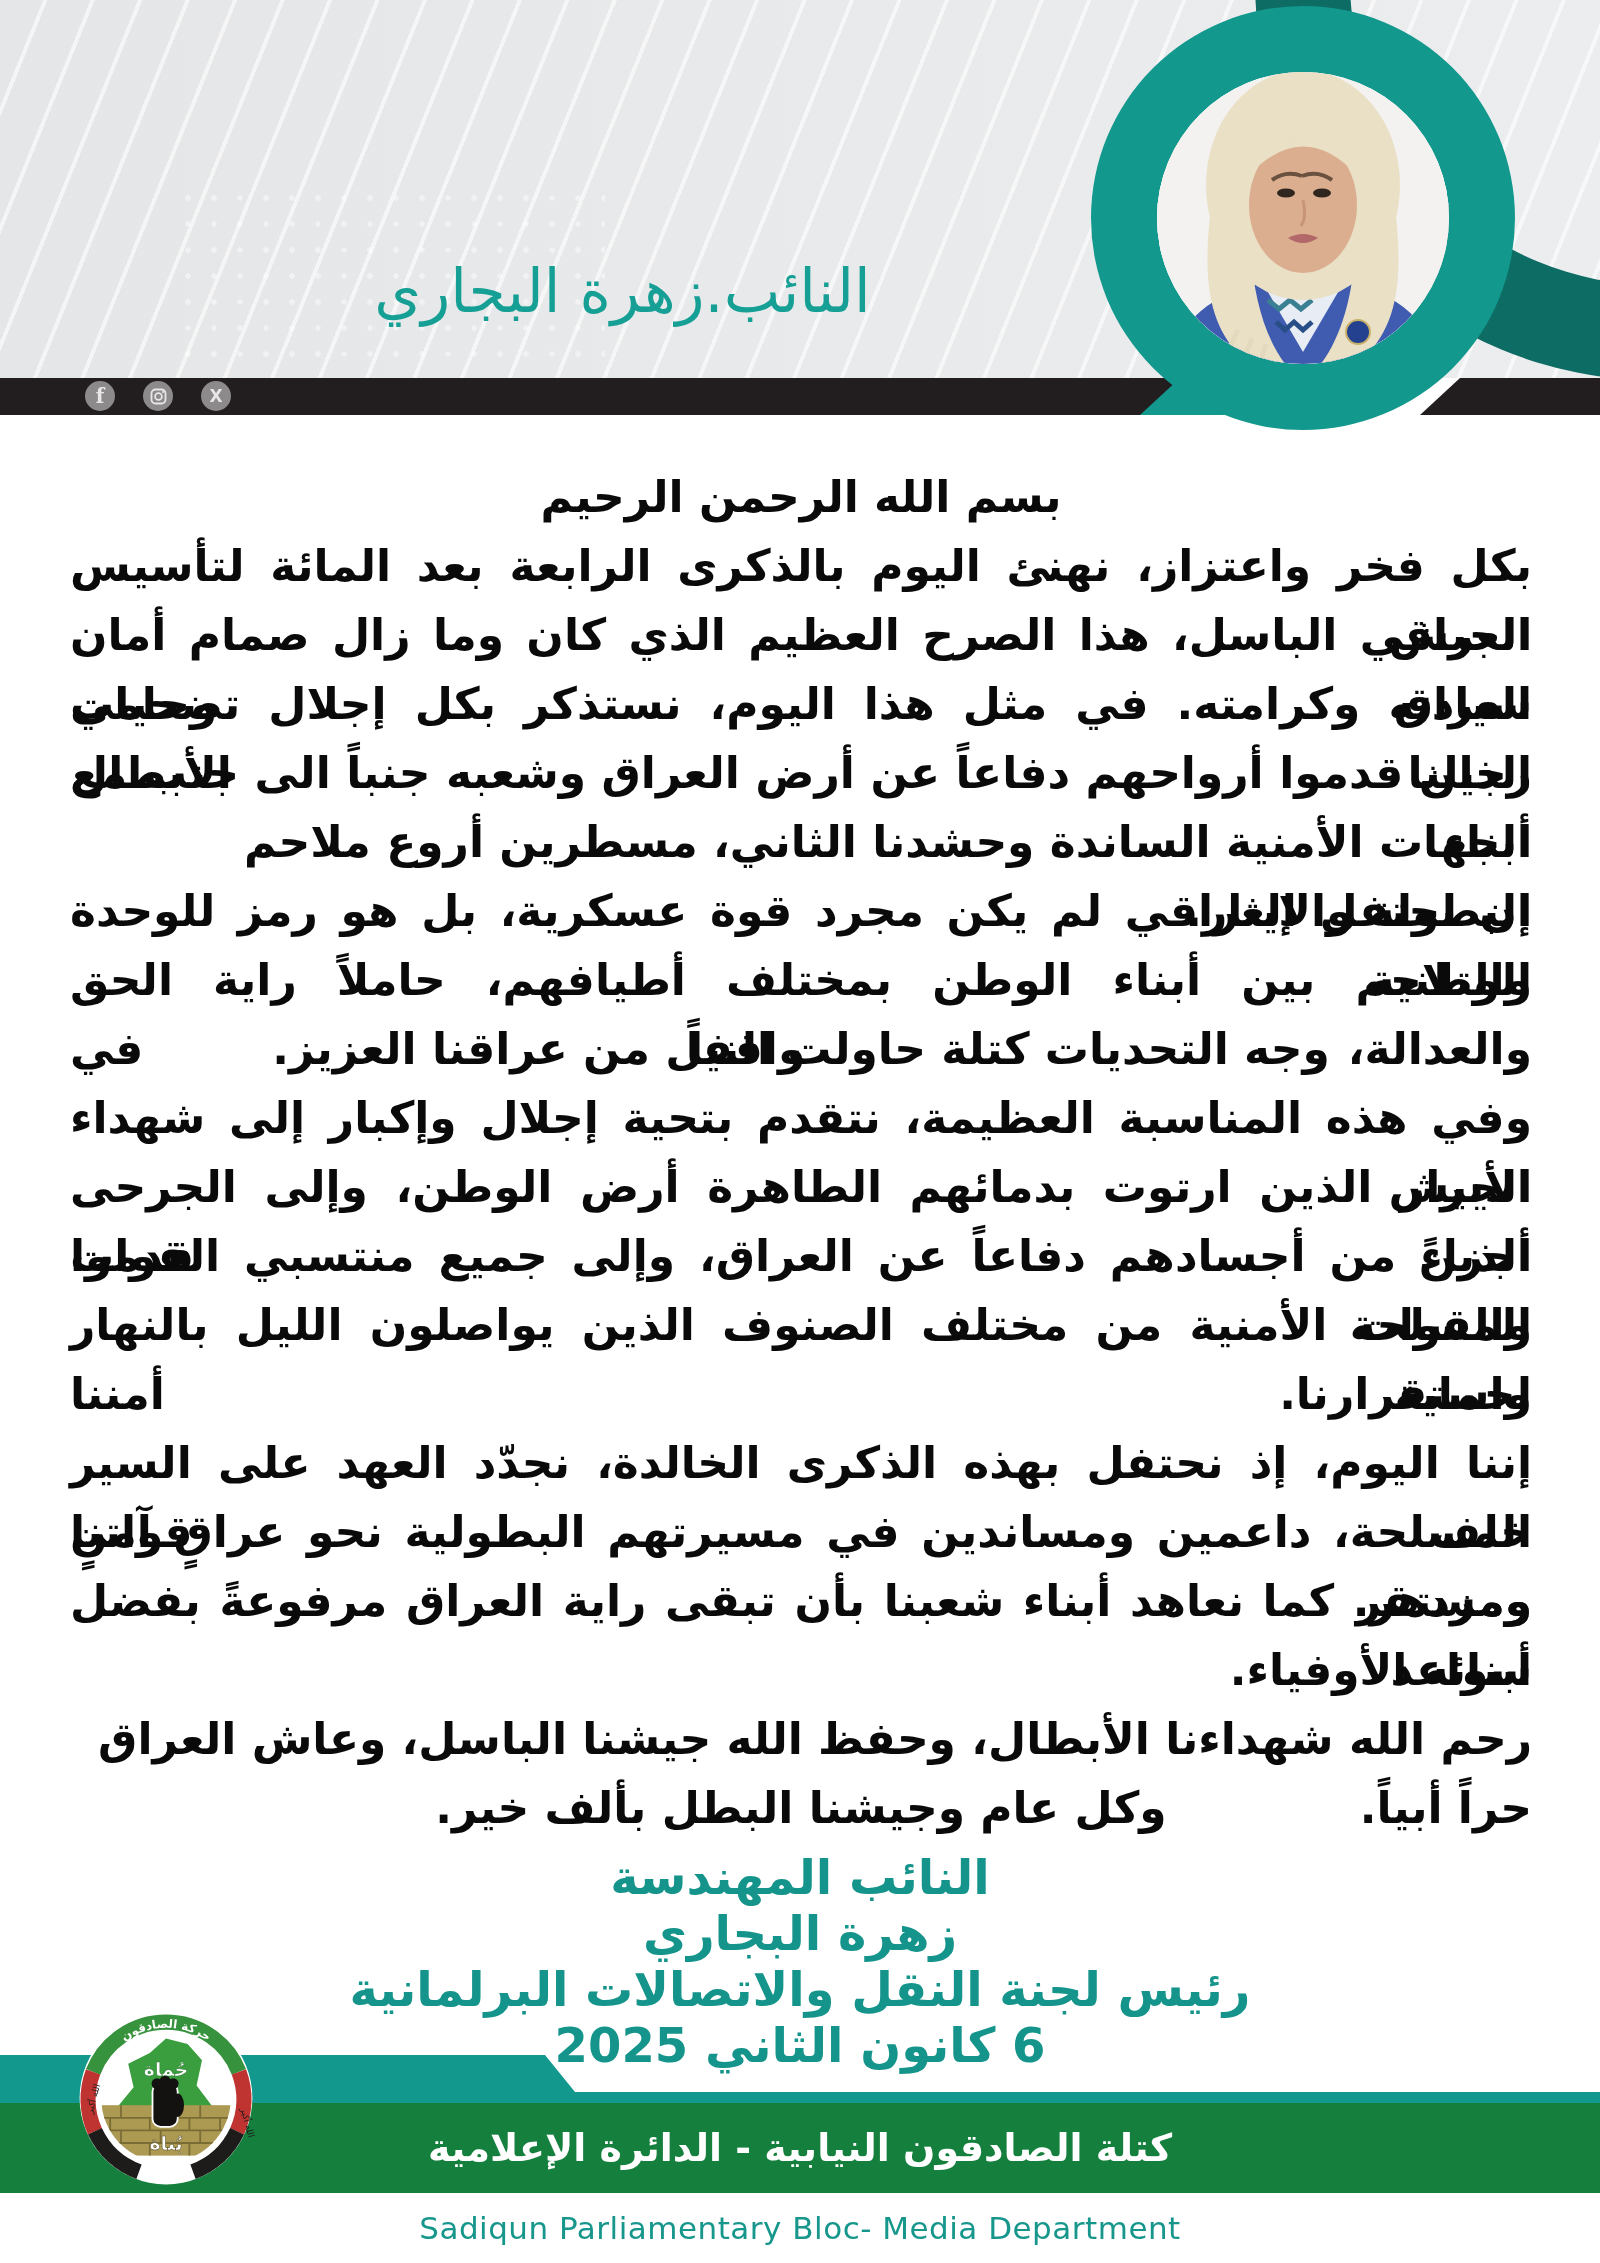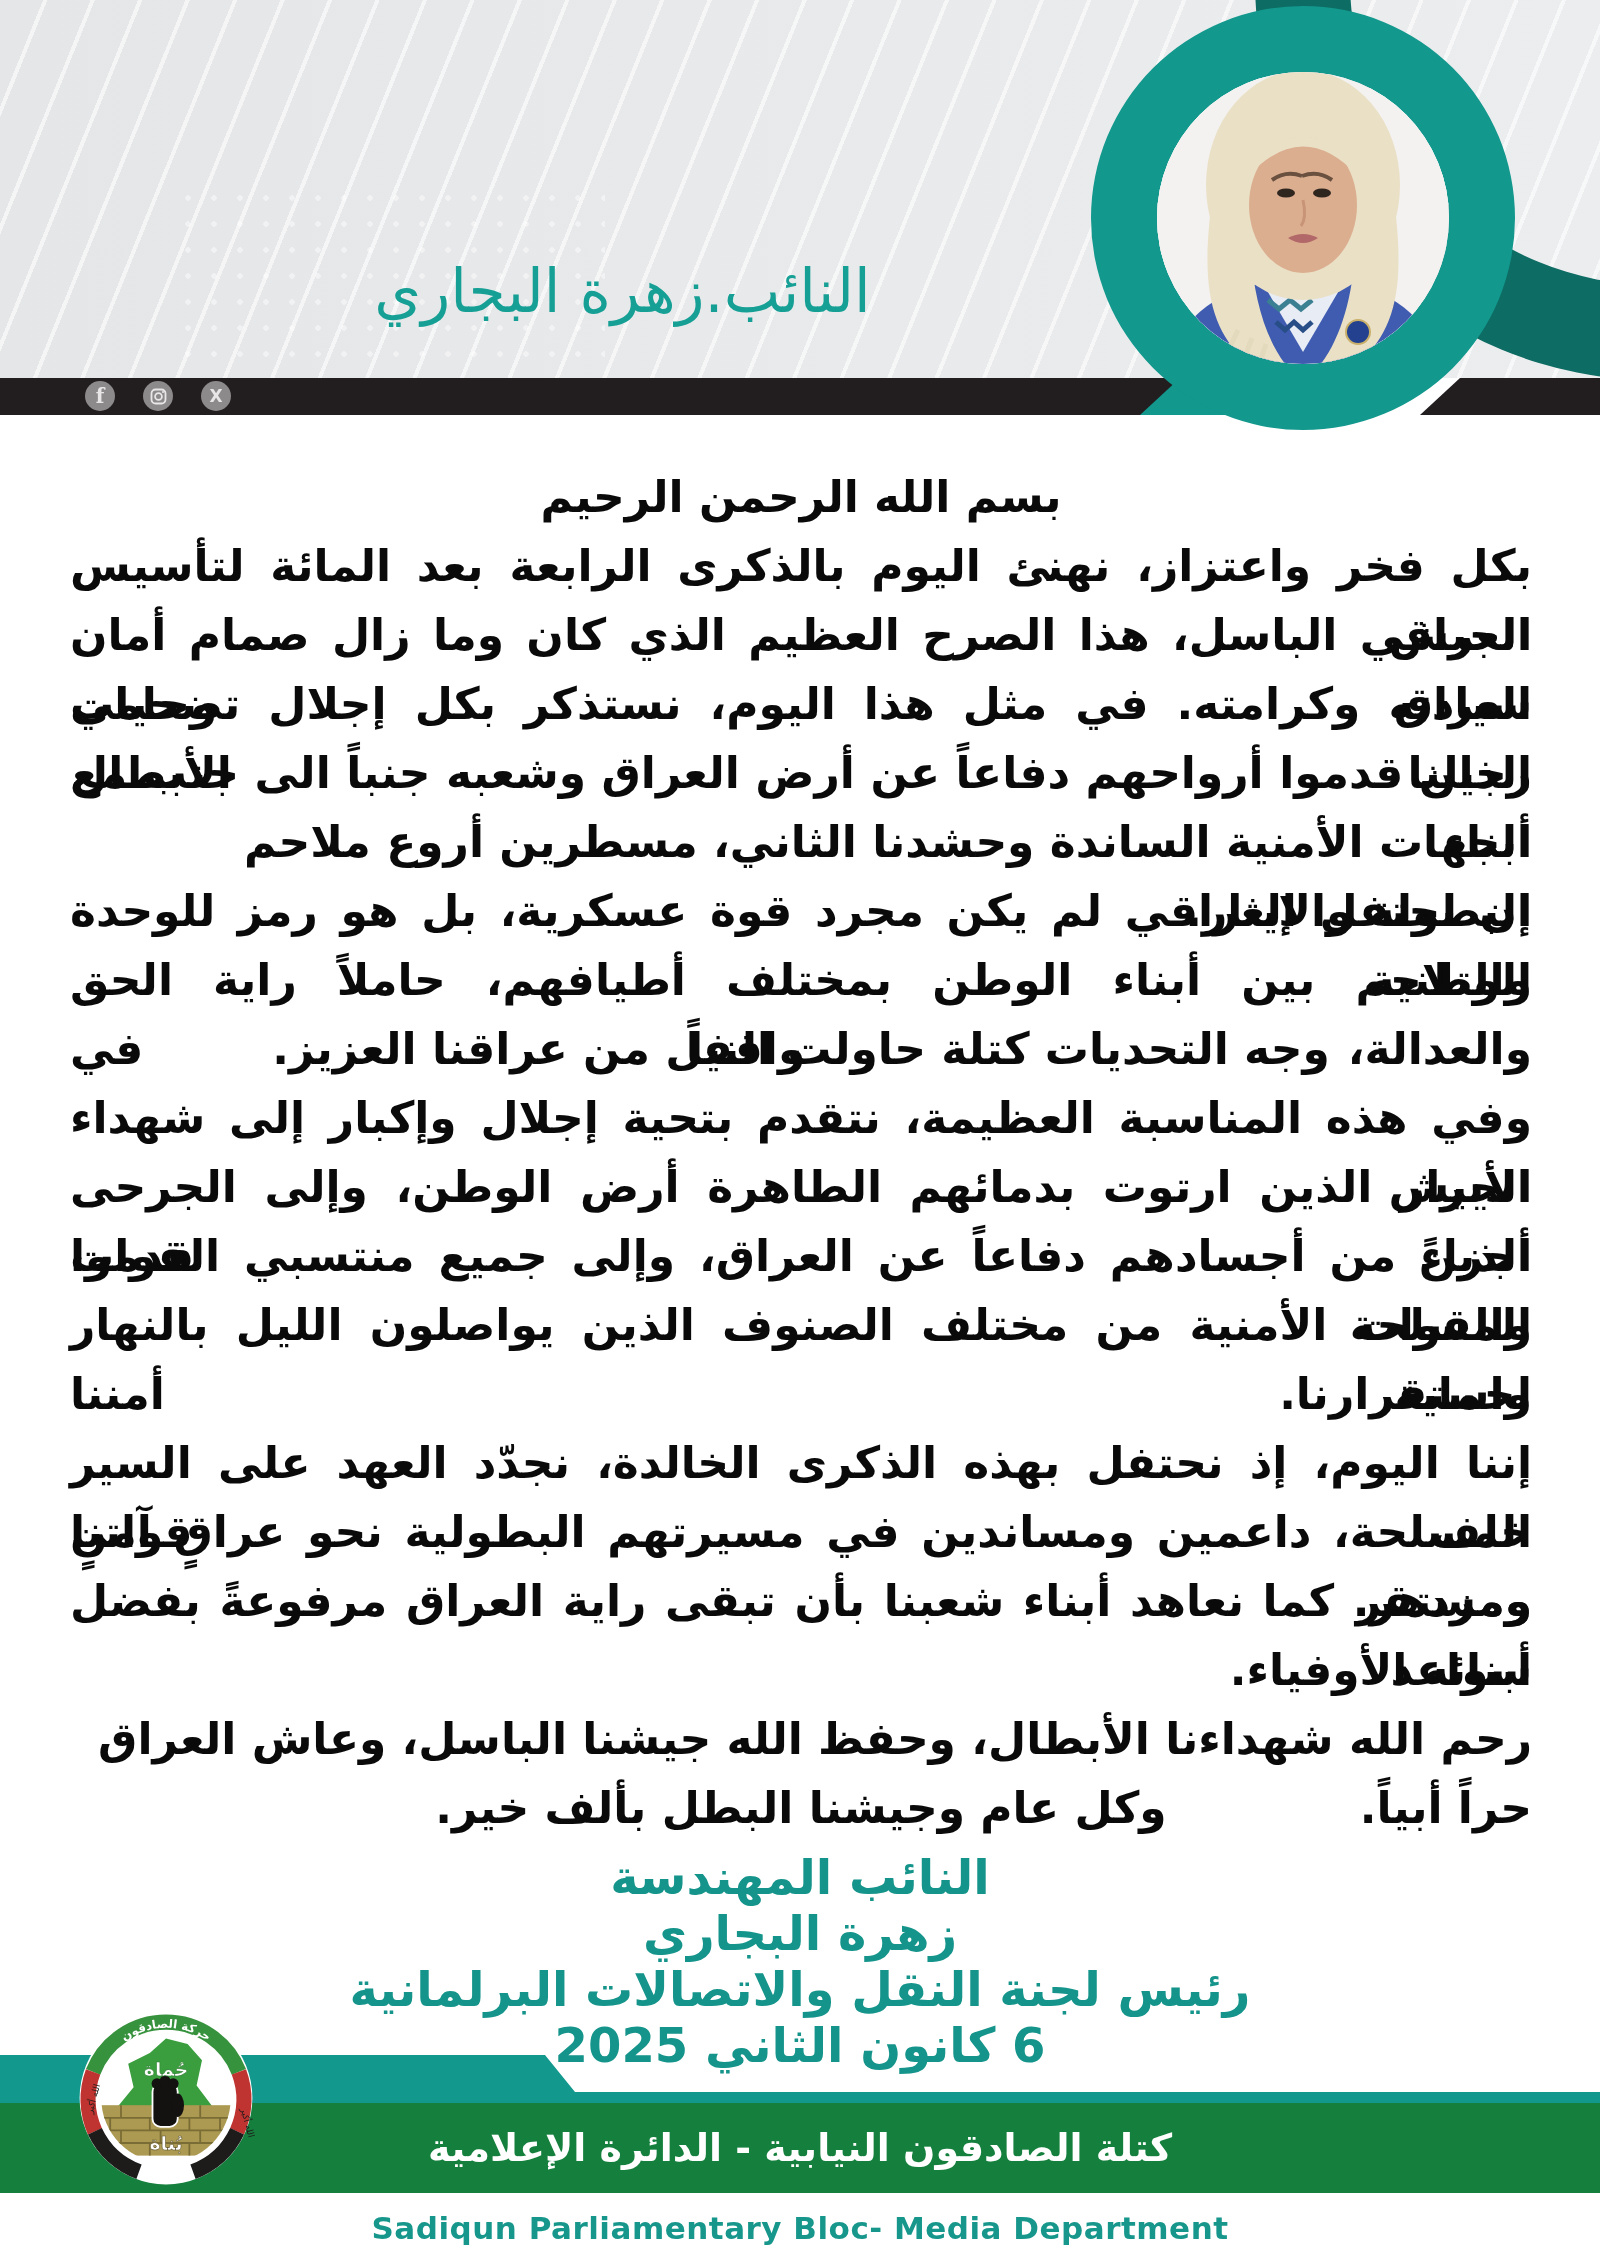--- a/index.html
+++ b/index.html
@@ -32,21 +32,21 @@
   
   .sig{position:absolute;top:1849px;left:0;width:1600px;text-align:center;direction:rtl;
         font-size:48px;font-weight:bold;color:#14948a}
   .sl{height:56px;line-height:56px}
   
   .fbar{position:absolute;top:2103px;left:0;width:1600px;height:90px;background:#15803d;
         color:#ffffff;display:flex;align-items:center;justify-content:center;
         font-size:38px;font-weight:bold;direction:rtl}
   .eng{position:absolute;top:2193px;left:0;width:1600px;height:70px;display:flex;
         align-items:center;justify-content:center;color:#17978c;font-size:31px;
-        font-weight:700;letter-spacing:.5px}
+        font-weight:400;letter-spacing:.5px}
   .bsvg{top:2040px}
   .logo{left:76px;top:2008px}
 </style>
 </head>
 <body>
 
 <div class="page">
 
   <div class="hdr-bg"></div>
   <div class="hdr-dots"></div>

